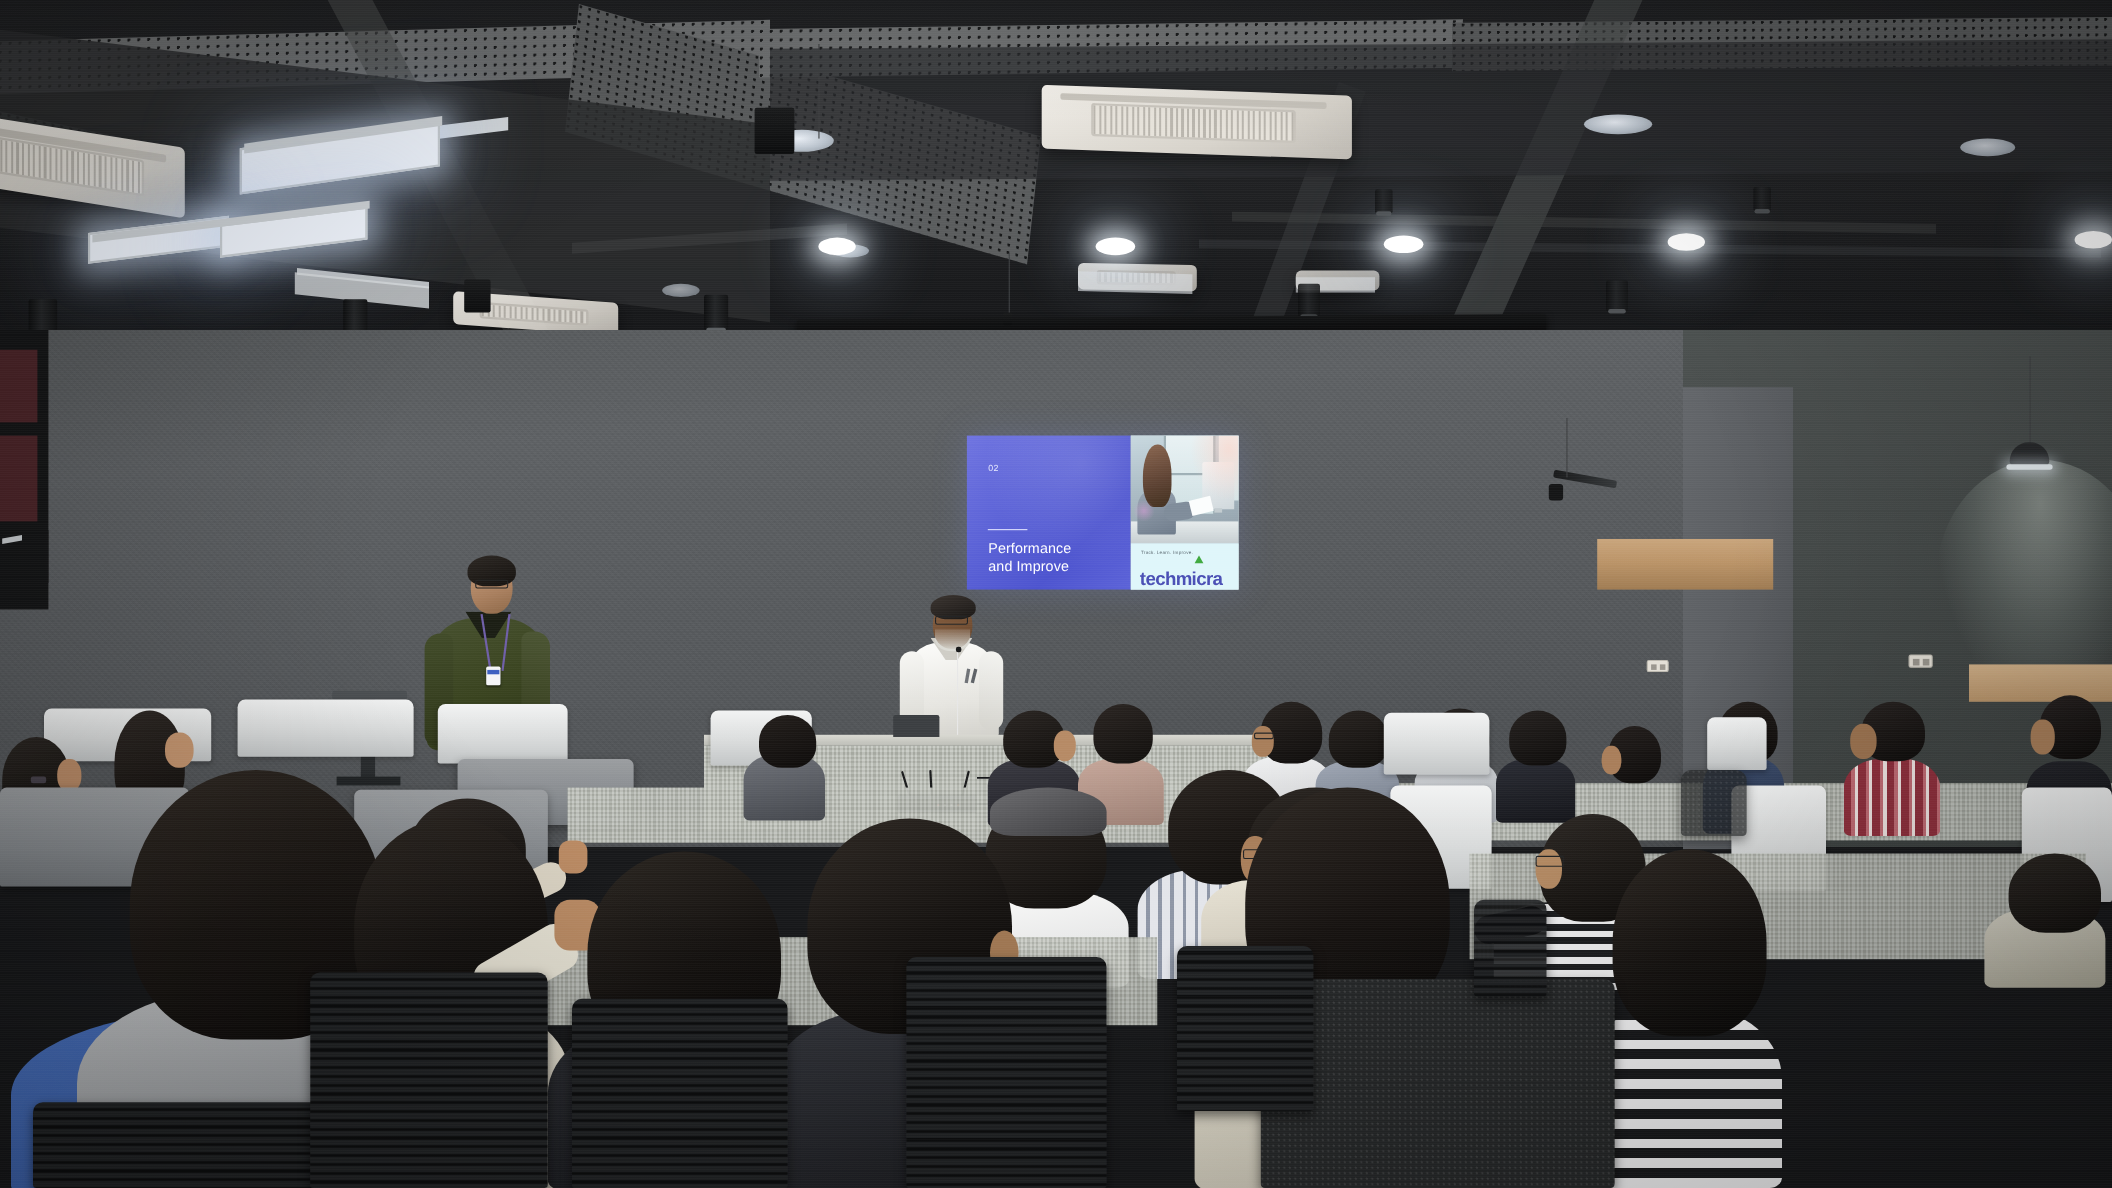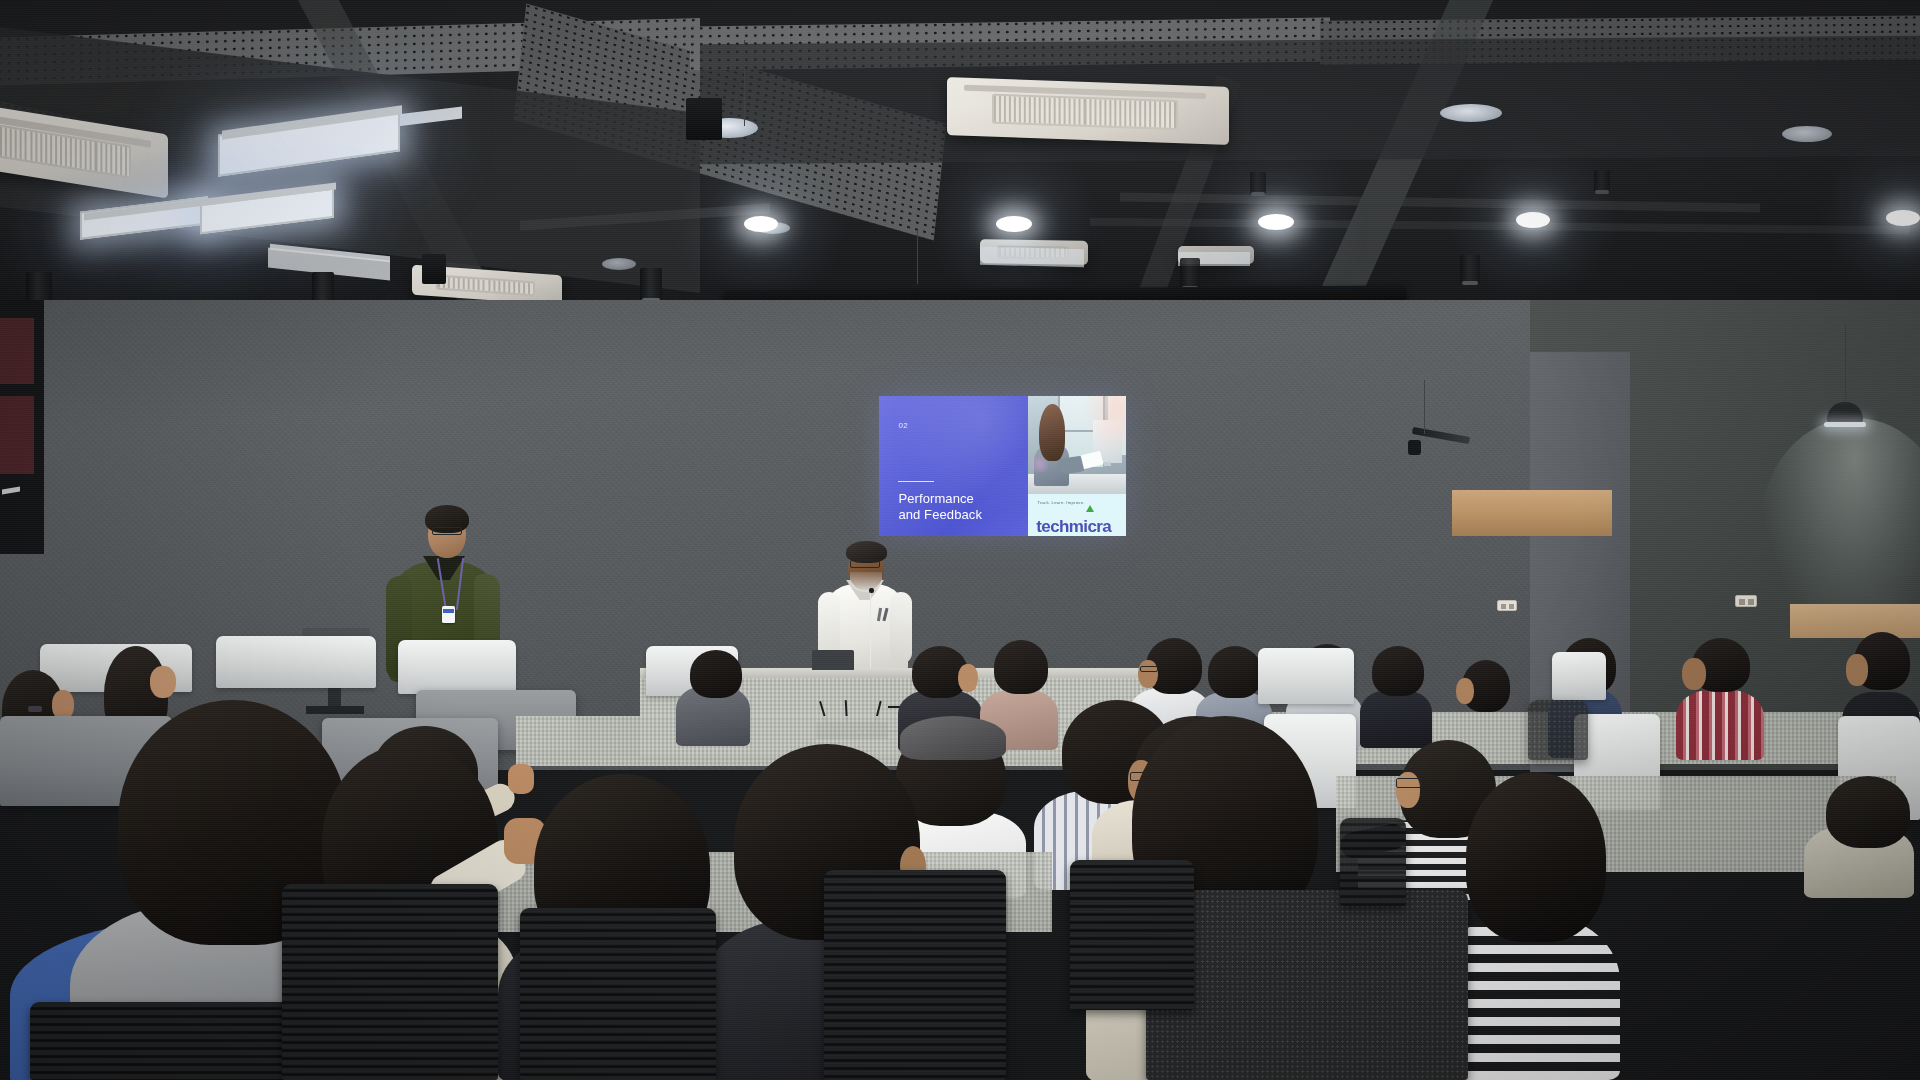--- a/index.html
+++ b/index.html
@@ -298,21 +298,21 @@
   <div class="socket" style="left:1735px; top:595px; width:22px; height:12px;">
     <i style="left:3px; top:3px; width:6px; height:6px;"></i>
     <i style="left:12px; top:3px; width:6px; height:6px;"></i>
   </div>
 
   <div id="screen">
     <div class="slide-left">
       <div class="slide-num">02</div>
       <div class="slide-rule"></div>
       <div class="slide-title">Performance
-and Feedback</div>
+and Improve</div>
     </div>
     <div class="slide-right">
       <div class="slide-photo">
         <div class="ph-window"></div>
         <div class="ph-window2"></div>
         <div class="ph-desk"></div>
         <div class="ph-monitor"></div>
         <div class="ph-person-body"></div>
         <div class="ph-person-hair"></div>
         <div class="ph-arm"></div>

